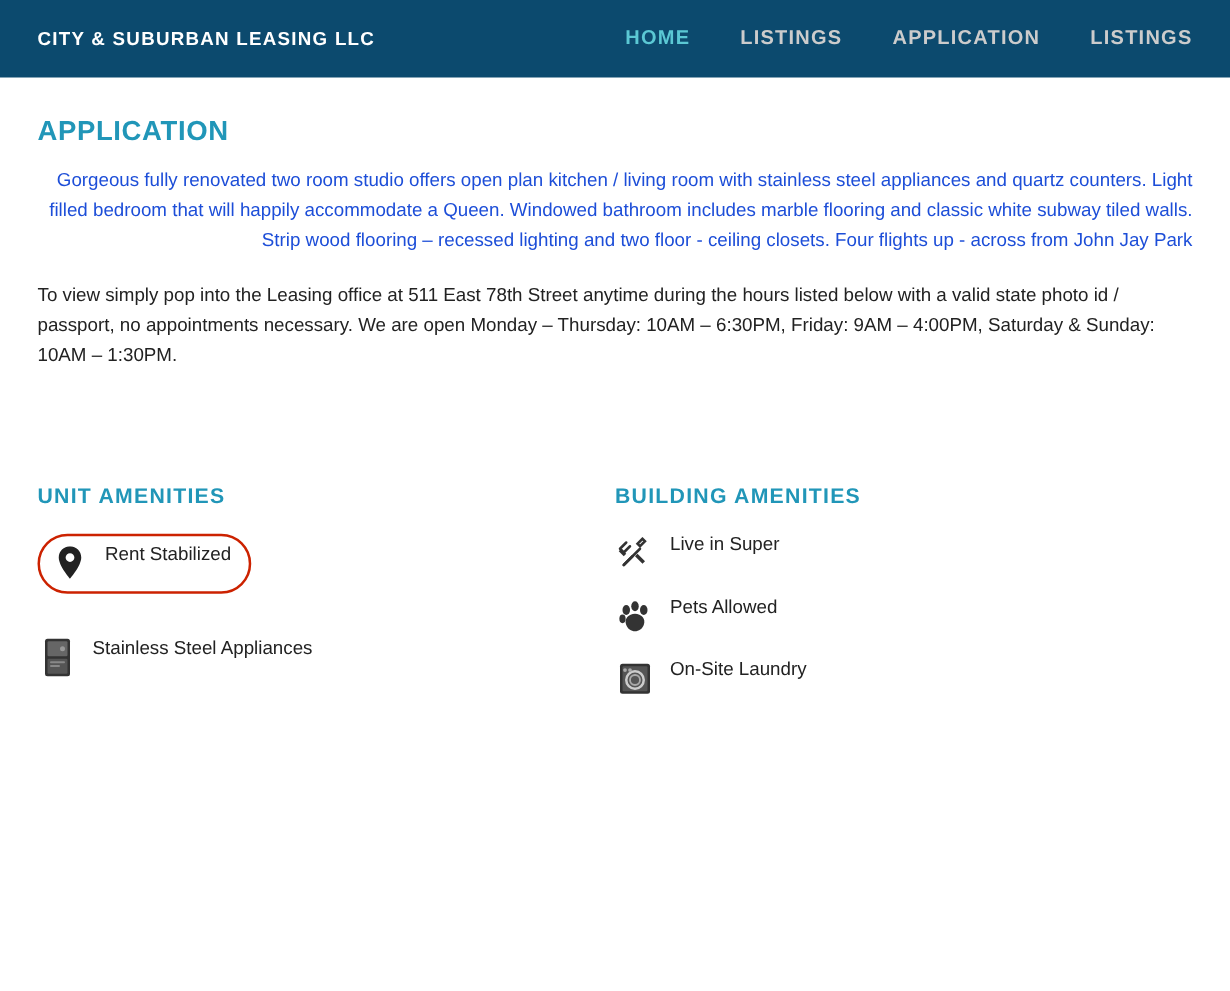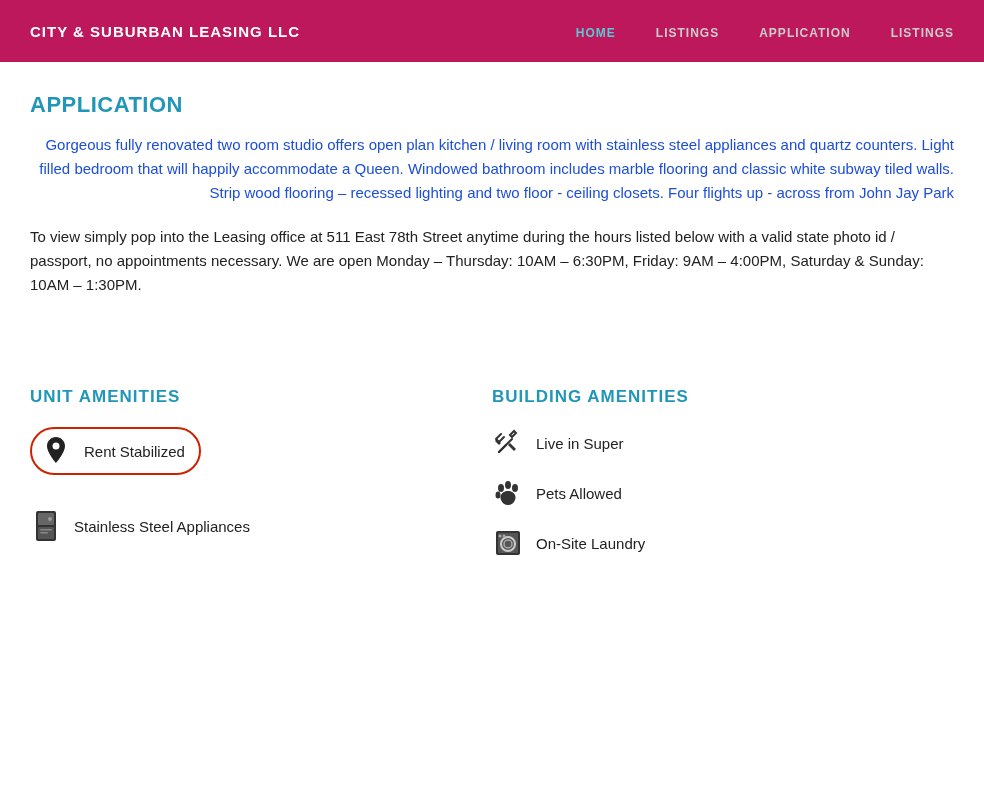--- a/index.html
+++ b/index.html
@@ -1,41 +1,41 @@
 <!DOCTYPE html>
 <html><head>
   <meta charset="utf-8">
   <style>
     * { margin: 0; padding: 0; box-sizing: border-box; }
     body { font-family: Arial, sans-serif; font-size: 15px; color: #222; background: #fff; }
 
     
     nav {
-      background: #be185d;
+      background: #0c4a6e;
       display: flex;
       align-items: center;
       justify-content: space-between;
       padding: 0 30px;
       height: 62px;
     }
     .nav-brand {
       color: #fff;
       font-size: 15px;
       font-weight: bold;
       letter-spacing: 1px;
     }
     .nav-links {
       display: flex;
       gap: 40px;
       list-style: none;
     }
     .nav-links li a {
       color: #ccc;
       text-decoration: none;
-      font-size: 12px;
+      font-size: 16px;
       font-weight: bold;
       letter-spacing: 1px;
     }
     .nav-links li a.active {
       color: #5bc8d4;
     }
 
     
     .content {
       padding: 30px 30px 10px 30px;
@@ -79,21 +79,21 @@
     .amenities-title {
       color: #2196b8;
       font-size: 17px;
       font-weight: bold;
       letter-spacing: 1px;
       margin-bottom: 20px;
     }
 
     .amenity-item {
       display: flex;
-      align-items: center;
+      align-items: flex-start;
       gap: 12px;
       margin-bottom: 18px;
     }
 
     .amenity-item.highlighted {
       border: 2px solid #cc2200;
       border-radius: 24px;
       padding: 6px 14px 6px 8px;
       display: inline-flex;
       margin-bottom: 14px;

